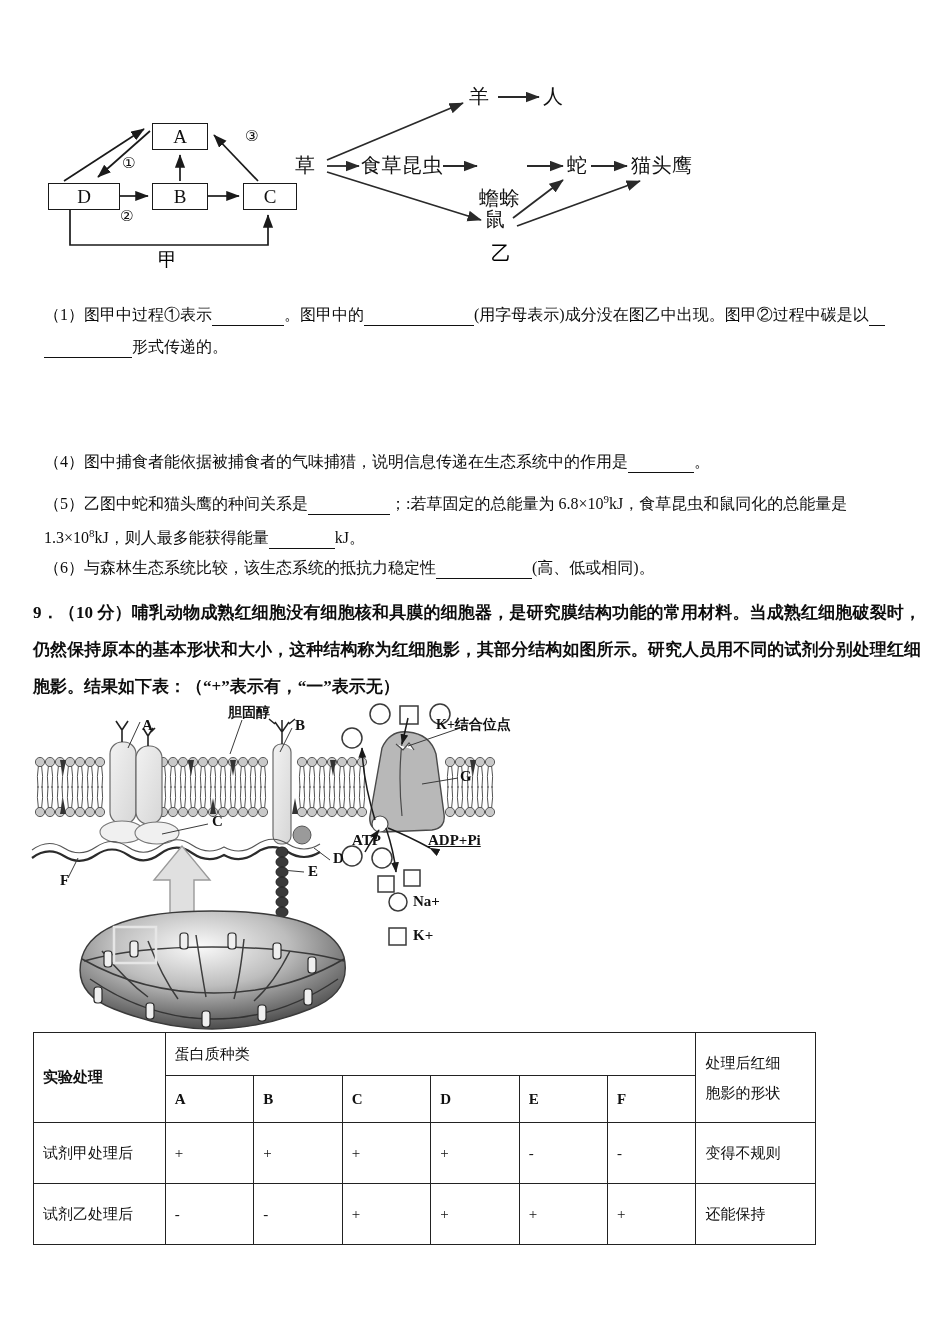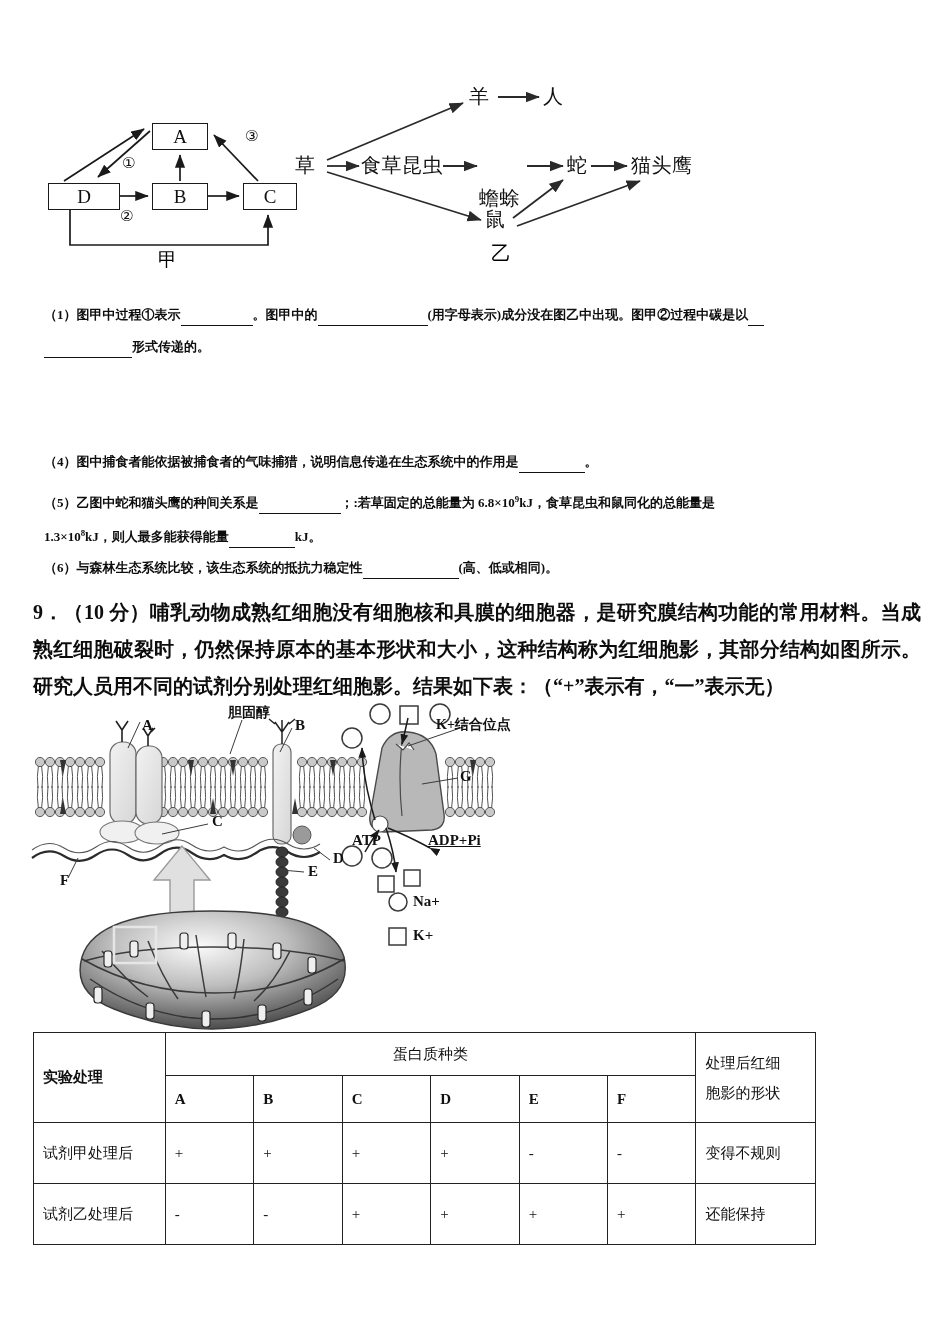--- a/index.html
+++ b/index.html
@@ -76,37 +76,37 @@
     left: 196px; top: 162px;
     font-size: 20px;
   }
 
   
   .qtext {
     position: absolute;
     left: 44px;
     width: 870px;
     font-family: "Liberation Serif", "DejaVu Serif", serif;
-    font-size: 13px;
+    font-size: 16px;
     line-height: 20px;
     color: #0d0d0d;
-    font-weight: bold;
+    font-weight: normal;
   }
   .qtext .blank {
     display: inline-block;
     border-bottom: 1.2px solid #111;
     vertical-align: baseline;
   }
 
   .q9 {
     position: absolute;
     left: 33px;
     width: 888px;
     font-family: "Liberation Serif", "DejaVu Serif", serif;
-    font-size: 20px;
+    font-size: 17px;
     line-height: 37px;
     font-weight: bold;
     color: #0d0d0d;
     text-align: justify;
   }
 
   sup { font-size: 0.68em; vertical-align: super; }
 
   
   .membrane-fig {
@@ -136,21 +136,21 @@
     color: #111;
   }
   .data-table td, .data-table th {
     border: 1.3px solid #222;
     padding: 6px 9px;
     text-align: left;
     vertical-align: middle;
     font-weight: normal;
   }
   .data-table .hdr-exp { width: 127px; height: 68px; font-weight: bold; }
-  .data-table .hdr-prot { height: 30px; text-align: center; }
+  .data-table .hdr-prot { height: 30px; }
   .data-table .hdr-shape { width: 113px; line-height: 30px; }
   .data-table .sub { height: 34px; width: 78px; font-weight: bold; }
   .data-table .rowlabel { height: 48px; }
   .data-table .cellval { font-family: "Liberation Serif", serif; }
 </style>
 </head>
 <body>
 
 <div class="page">
 

